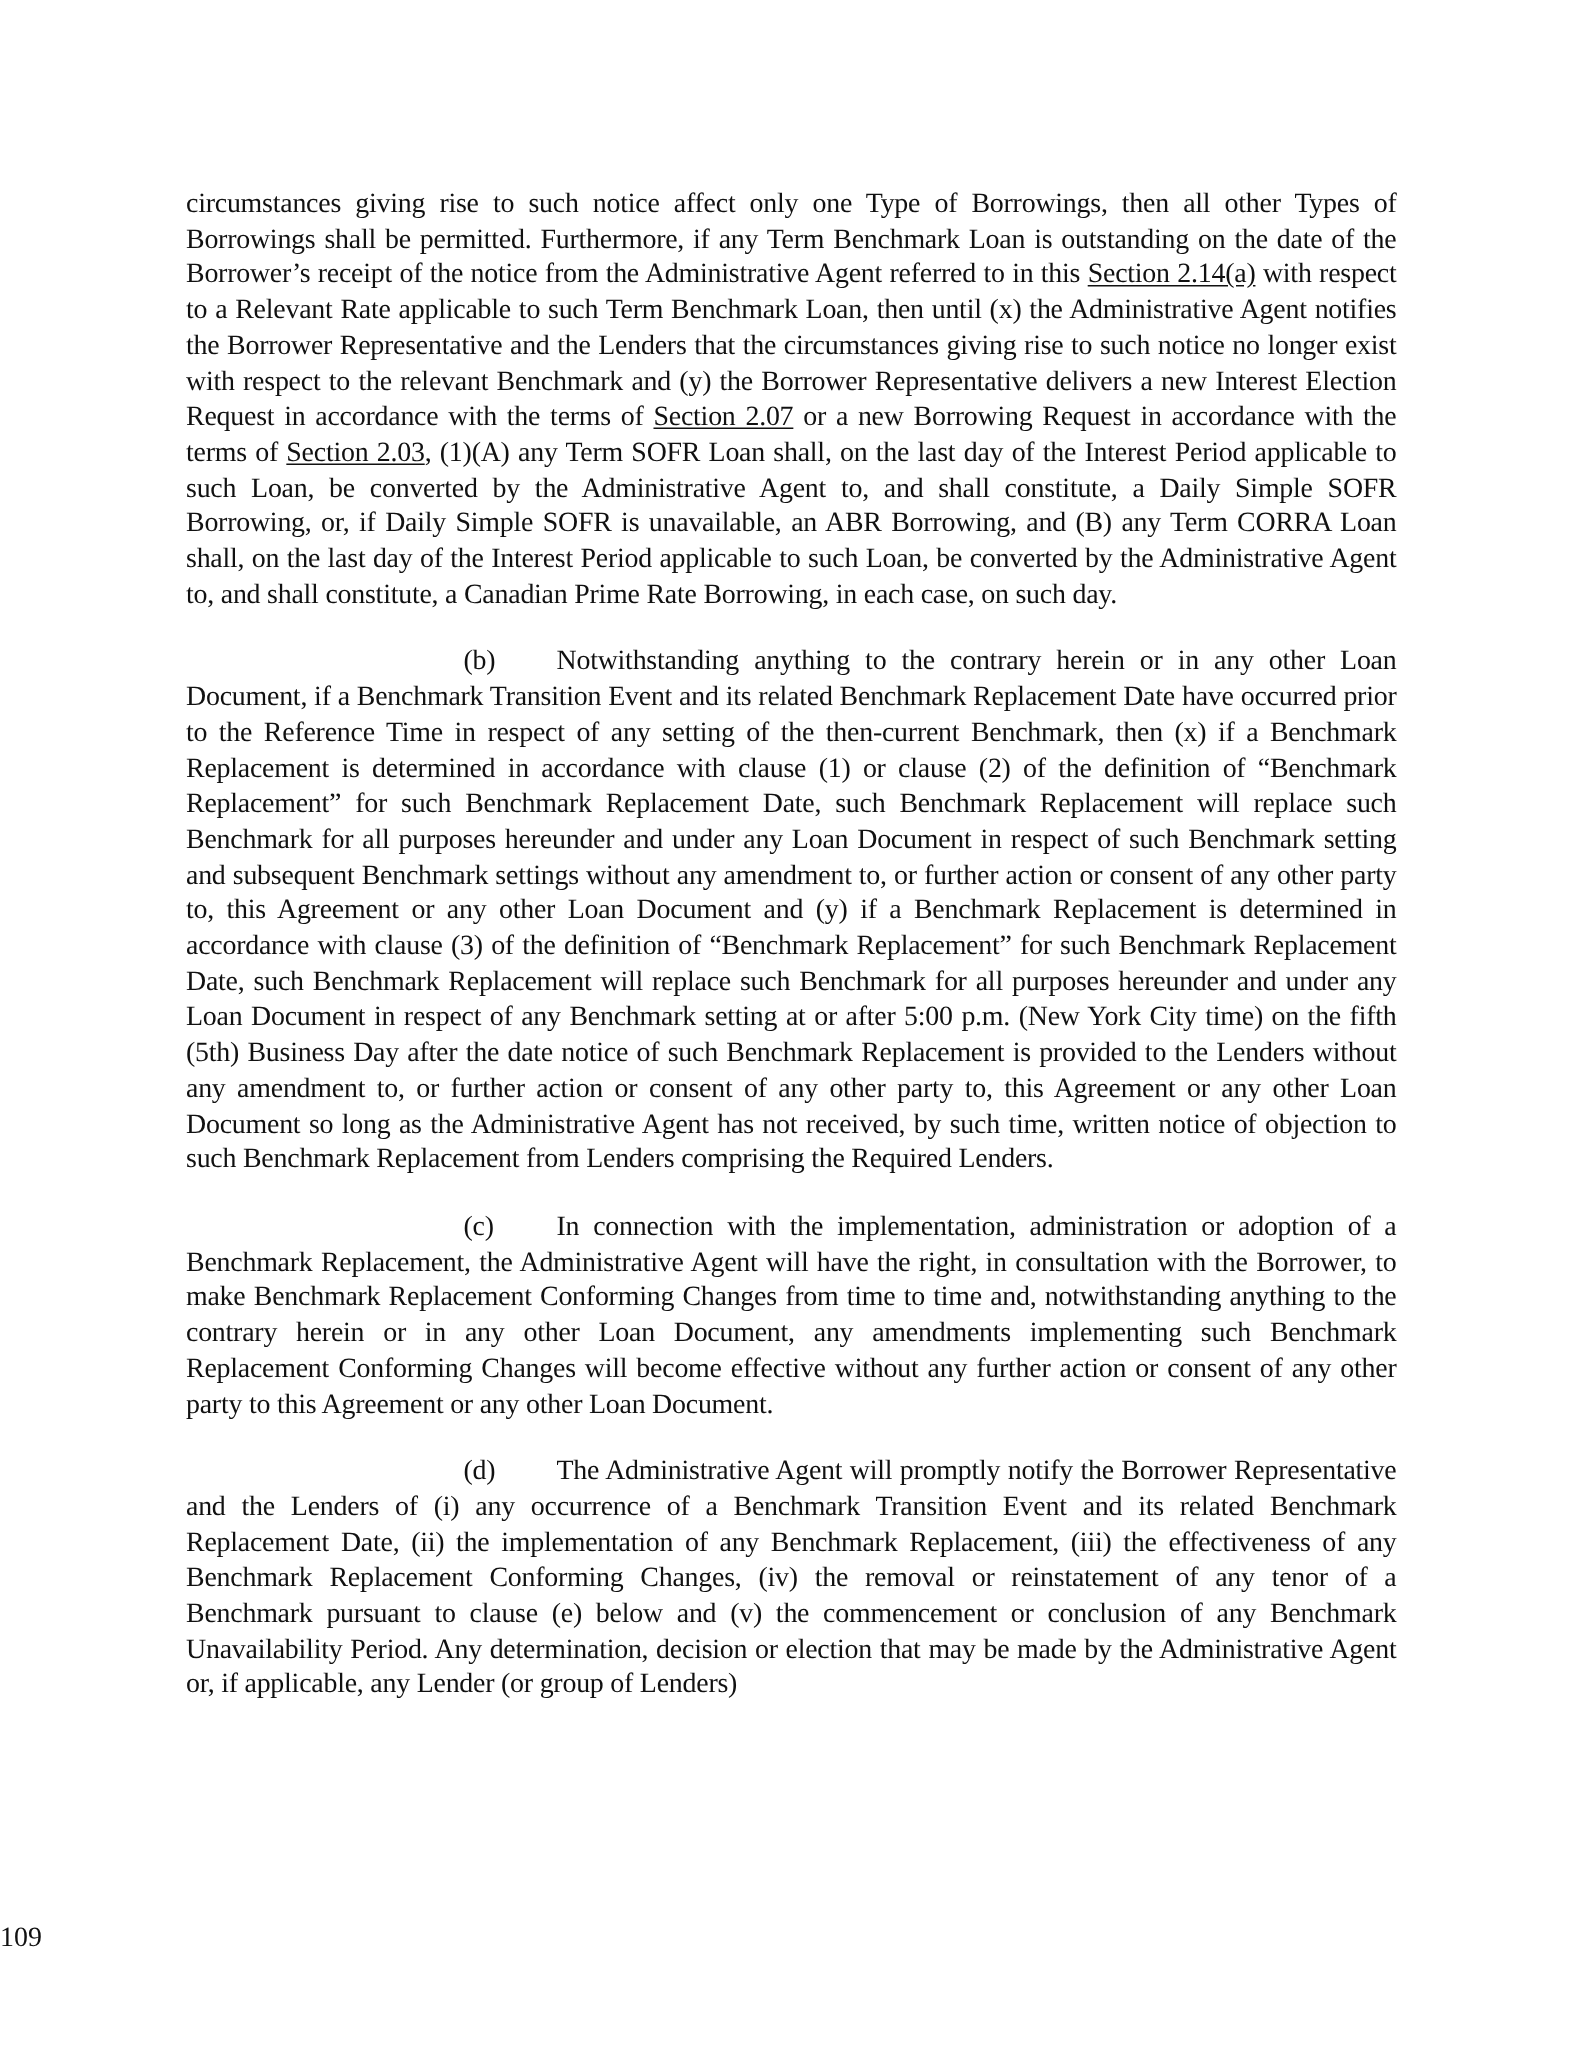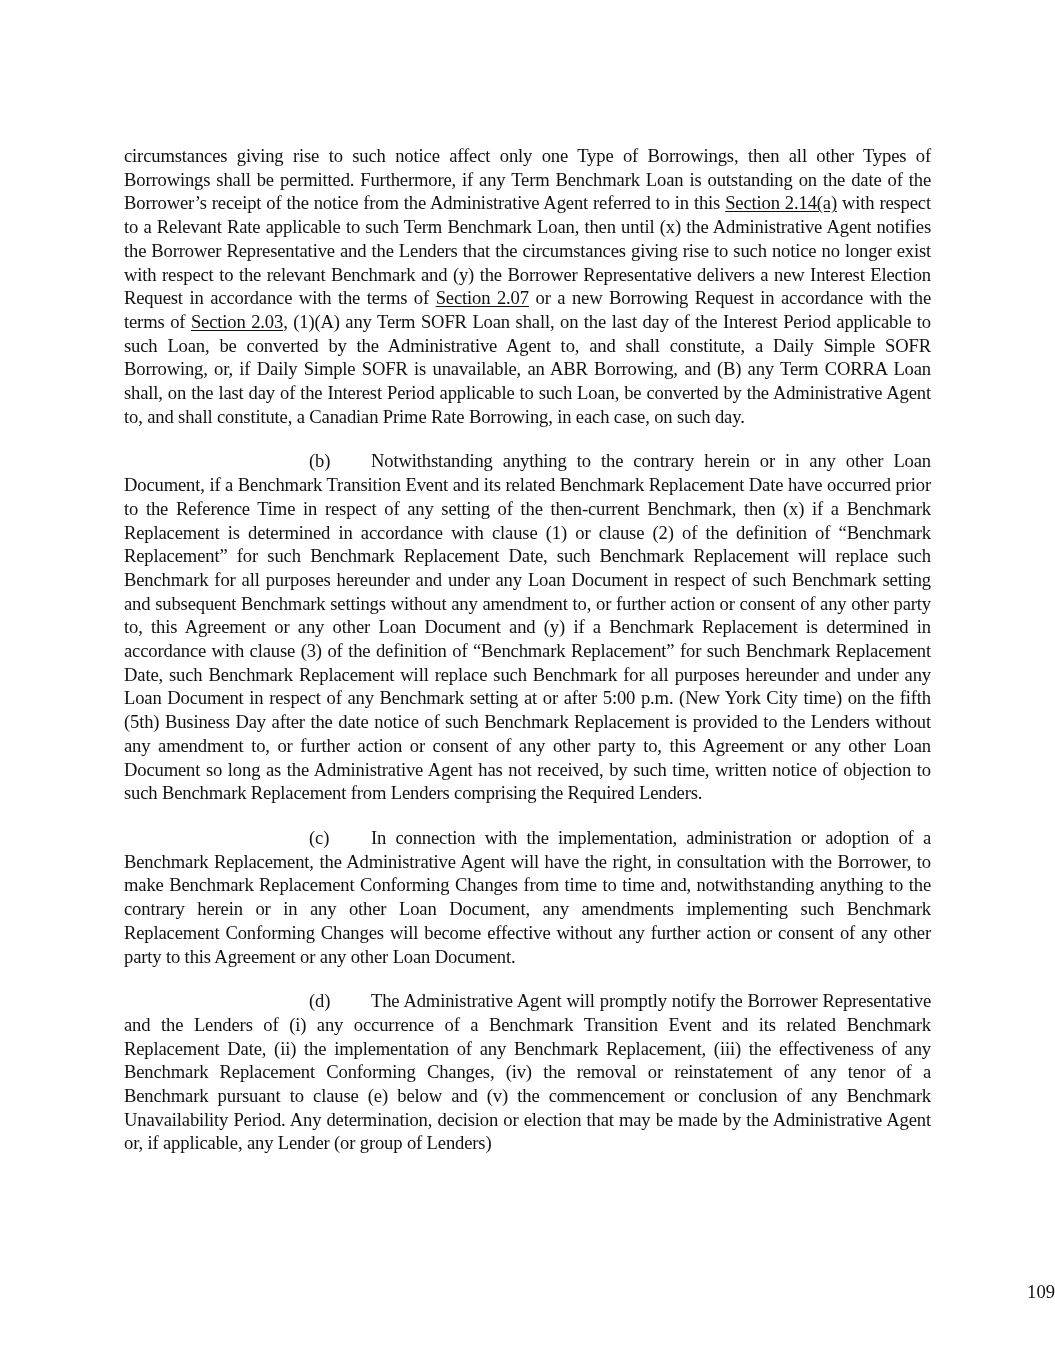--- a/index.html
+++ b/index.html
@@ -13,21 +13,20 @@
       position: relative;
       overflow: hidden;
       font-family: "Liberation Serif", "DejaVu Serif", serif;
       color: #111111;
     }
     .page {
       position: absolute;
       left: 124px;
       top: 124px;
       width: 807px;
-      margin-top: 20px;
     }
     .para {
       margin: 0;
       font-size: 18.6px;
       line-height: 23.7px;
       text-align: justify;
       letter-spacing: -0.15px;
     }
     .para + .para {
       margin-top: 21px;
@@ -42,21 +41,21 @@
     }
     .ref {
       text-decoration: underline;
       text-underline-offset: 2px;
     }
     .page-number {
       position: absolute;
       left: 0;
       width: 1055px;
       top: 1280px;
-      text-align: right;
+      text-align: left;
       font-size: 18.6px;
       line-height: 23px;
     }
   </style>
 </head>
 <body>
 
 <div class="page">
 
   <p class="para"><span>circumstances giving rise to such notice affect only one Type of Borrowings, then all other Types of Borrowings shall be permitted.  Furthermore, if any Term Benchmark Loan is outstanding on the date of the Borrower’s receipt of the notice from the Administrative Agent referred to in this </span><span class="ref">Section 2.14(a)</span><span> with respect to a Relevant Rate applicable to such Term Benchmark Loan, then until (x) the Administrative Agent notifies the Borrower Representative and the Lenders that the circumstances giving rise to such notice no longer exist with respect to the relevant Benchmark and (y) the Borrower Representative delivers a new Interest Election Request in accordance with the terms of </span><span class="ref">Section 2.07</span><span> or a new Borrowing Request in accordance with the terms of </span><span class="ref">Section 2.03</span><span>, (1)(A) any Term SOFR Loan shall, on the last day of the Interest Period applicable to such Loan, be converted by the Administrative Agent to, and shall constitute, a Daily Simple SOFR Borrowing, or, if Daily Simple SOFR is unavailable, an ABR Borrowing, and (B) any Term CORRA Loan shall, on the last day of the Interest Period applicable to such Loan, be converted by the Administrative Agent to, and shall constitute, a Canadian Prime Rate Borrowing, in each case, on such day.</span></p>

